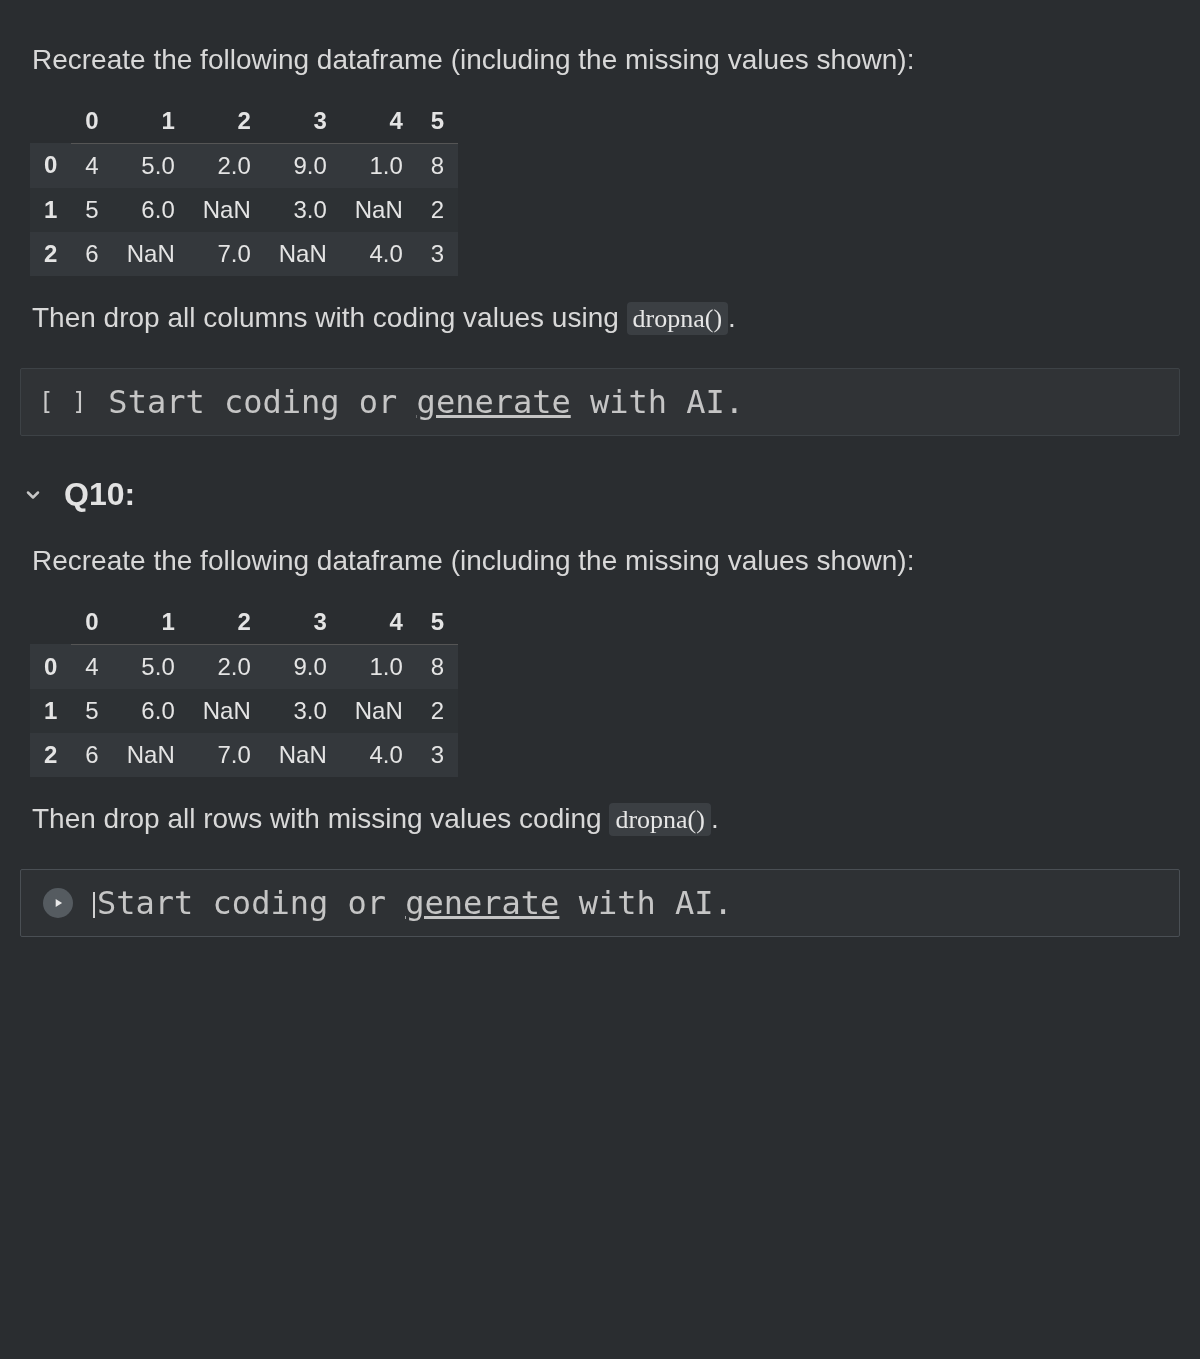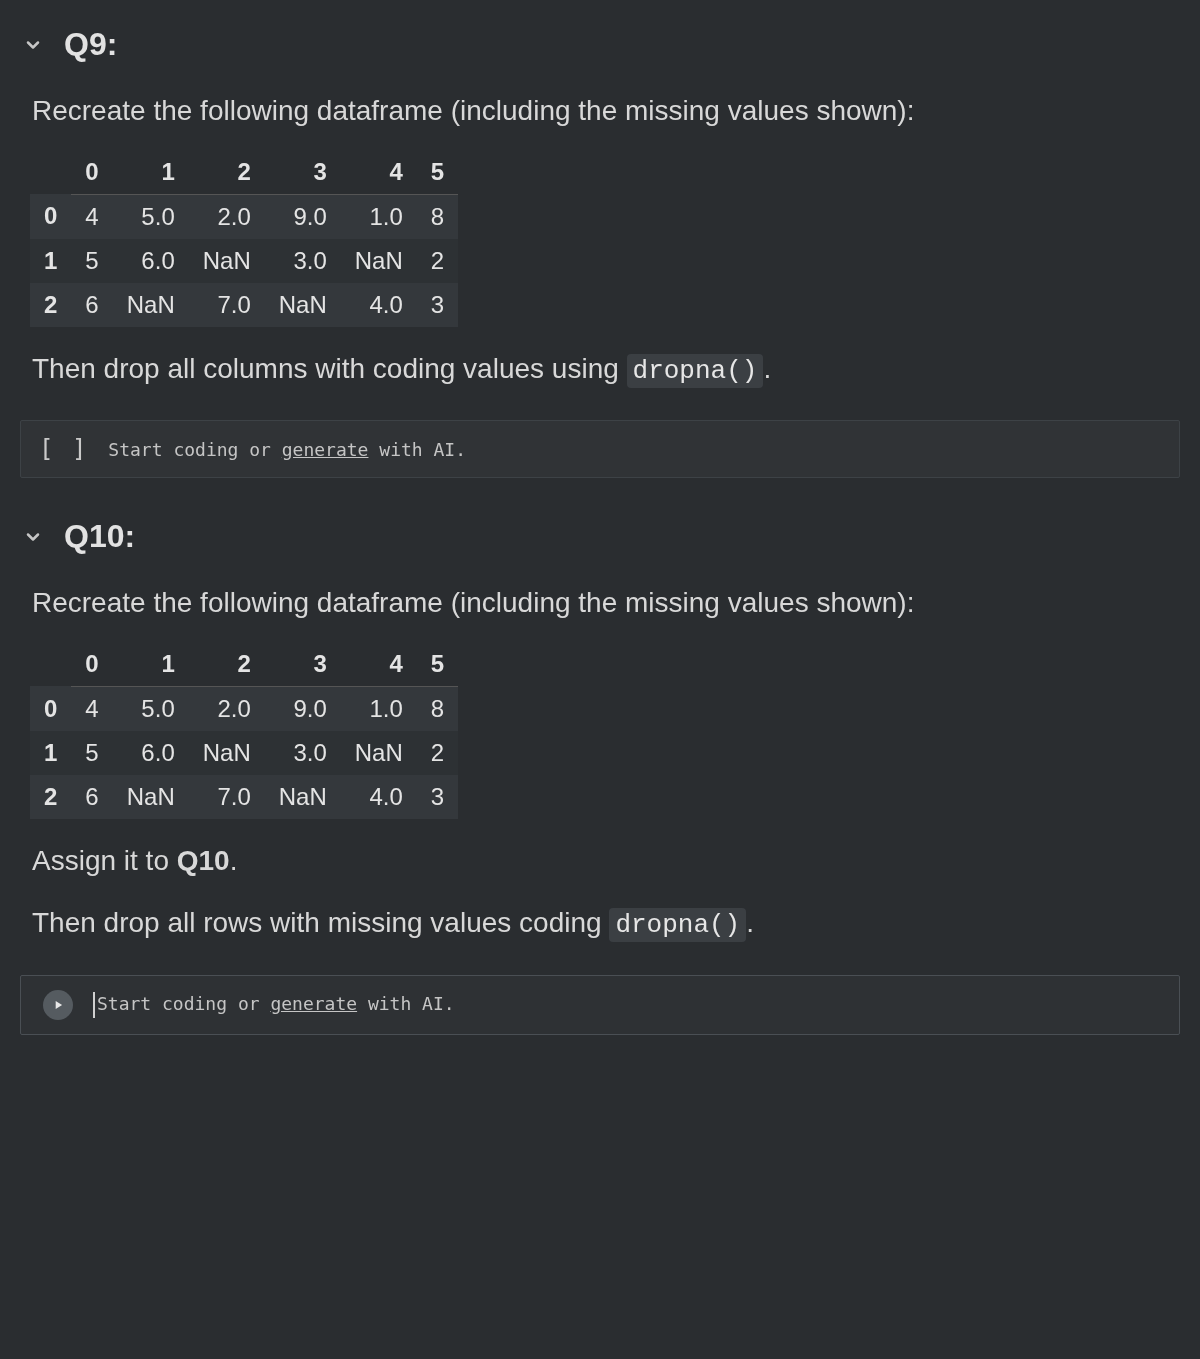--- a/index.html
+++ b/index.html
@@ -36,21 +36,21 @@
     font-weight: 700;
     color: #e2e2e2;
   }
   .instruction {
     font-size: 28px;
     color: #d8d8d8;
     margin: 22px 0 18px 12px;
     line-height: 1.45;
   }
   .instruction .code-inline {
-    font-family: Liberation Mono, monospace;
+    font-family: Liberation Serif, serif;
     background: #3b3f43;
     color: #e6e6e6;
     padding: 2px 6px;
     border-radius: 4px;
     font-size: 26px;
   }
   .df-wrap { margin: 6px 0 20px 10px; }
   table.df {
     border-collapse: collapse;
     background: #2f3336;
@@ -102,45 +102,37 @@
     background: #555b60;
     display: inline-flex;
     align-items: center;
     justify-content: center;
     margin-left: 4px;
   }
   .run-btn svg { width: 14px; height: 14px; fill: #e8e8e8; }
   .cell-placeholder {
     font-family: "Menlo","Consolas",monospace;
     color: #c5c5c5;
-    font-size: 18px;
+    font-size: 32px;
   }
   .cell-placeholder .underline { text-decoration: underline; }
   .caret-bar {
     display: inline-block;
     width: 2px;
     height: 26px;
     background: #d0d0d0;
     vertical-align: middle;
     margin-right: 2px;
   }
 </style>
 </head>
 <body>
 
 <div class="page">
 
-  <div class="section-header">
-    <span class="chevron">
-      <svg viewBox="0 0 24 24">
-          <path d="M6 9l6 6 6-6" stroke="#c6c6c6" stroke-width="3" fill="none" stroke-linecap="round" stroke-linejoin="round"></path>
-        </svg>
-    </span>
-    <span class="section-title">Q9:</span>
-  </div>
 
   <div class="instruction">Recreate the following dataframe (including the missing values shown):</div>
 
   <div class="df-wrap">
     <table class="df">
       <thead>
         <tr>
           <th class="corner"></th>
           <th>0</th>
           <th>1</th>
@@ -243,23 +235,20 @@
           <td>NaN</td>
           <td>7.0</td>
           <td>NaN</td>
           <td>4.0</td>
           <td>3</td>
         </tr>
       </tbody>
     </table>
   </div>
 
-  <div class="instruction">
-    <span>Assign it to </span><b>Q10</b><span>.</span>
-  </div>
 
   <div class="instruction">
     <span>Then drop all rows with missing values coding </span><span class="code-inline">dropna()</span><span>.</span>
   </div>
 
   <div class="code-cell active">
     <span class="run-btn">
       <svg viewBox="0 0 24 24">
           <path d="M8 5v14l11-7z"></path>
         </svg>

